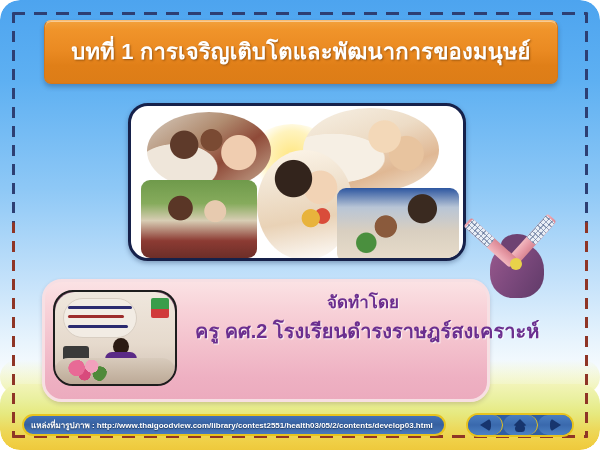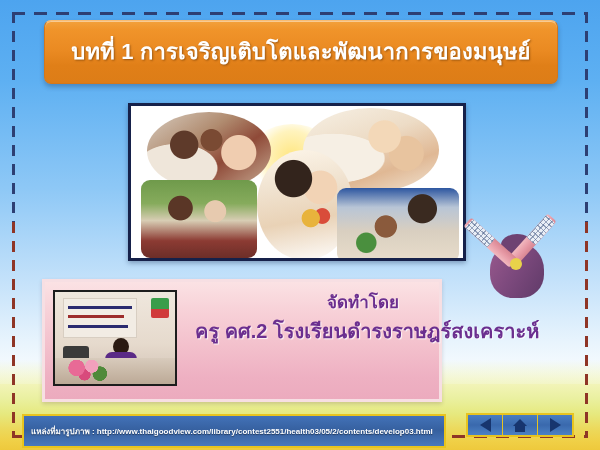--- a/index.html
+++ b/index.html
@@ -1,15 +1,15 @@
 <!DOCTYPE html>
 <html><head>
 <meta charset="utf-8">
 <style>
-  * { box-sizing: border-box; margin: 0; padding: 0; }
+  * { box-sizing: border-box; margin: 0; padding: 0; border-radius: 20px; }
 
   body {
     width: 600px; height: 450px;
     font-family: "Liberation Sans", "DejaVu Sans", sans-serif;
     overflow: hidden;
     background: #ffffff;
   }
 
   .slide {
     position: relative;
@@ -207,21 +207,21 @@
     background:
       repeating-linear-gradient(to right, rgba(80,100,140,0.55) 0 1px, rgba(0,0,0,0) 1px 4px),
       repeating-linear-gradient(to bottom, rgba(80,100,140,0.55) 0 1px, rgba(0,0,0,0) 1px 4px),
       #e9eef6;
   }
 
   
   .credits-panel {
     position: absolute;
     left: 42px; top: 279px;
-    width: 400px; height: 123px;
+    width: 448px; height: 123px;
     background: linear-gradient(to bottom,
       #fbe2e4 0%, #f8d3d9 22%, #f3c0cc 55%, #eeb0c2 82%, #ecabbe 100%);
     border: 3px solid #f7dfe3;
     box-shadow: 0 2px 4px rgba(60,30,50,0.18);
   }
   .credits-text {
     position: absolute;
     left: 150px; top: 8px;
     width: 336px;
     text-align: center;
@@ -286,21 +286,21 @@
       radial-gradient(circle at 24% 36%, #e86a96 0 24%, rgba(0,0,0,0) 25%),
       radial-gradient(circle at 62% 28%, #f2a0bc 0 22%, rgba(0,0,0,0) 23%),
       radial-gradient(circle at 44% 66%, #d84a7c 0 22%, rgba(0,0,0,0) 23%),
       radial-gradient(circle at 82% 62%, #4f8a3a 0 20%, rgba(0,0,0,0) 21%);
   }
 
   
   .source-bar {
     position: absolute;
     left: 22px; top: 414px;
-    width: 424px; height: 34px;
+    width: 424px; height: 22px;
     background: linear-gradient(to bottom, #4272b8 0%, #36609f 48%, #4a79bc 100%);
     border: 2px solid #e8c41e;
     display: flex;
     align-items: center;
     padding: 0 7px;
     overflow: hidden;
   }
   .source-text {
     color: #ffffff;
     font-size: 8px;

